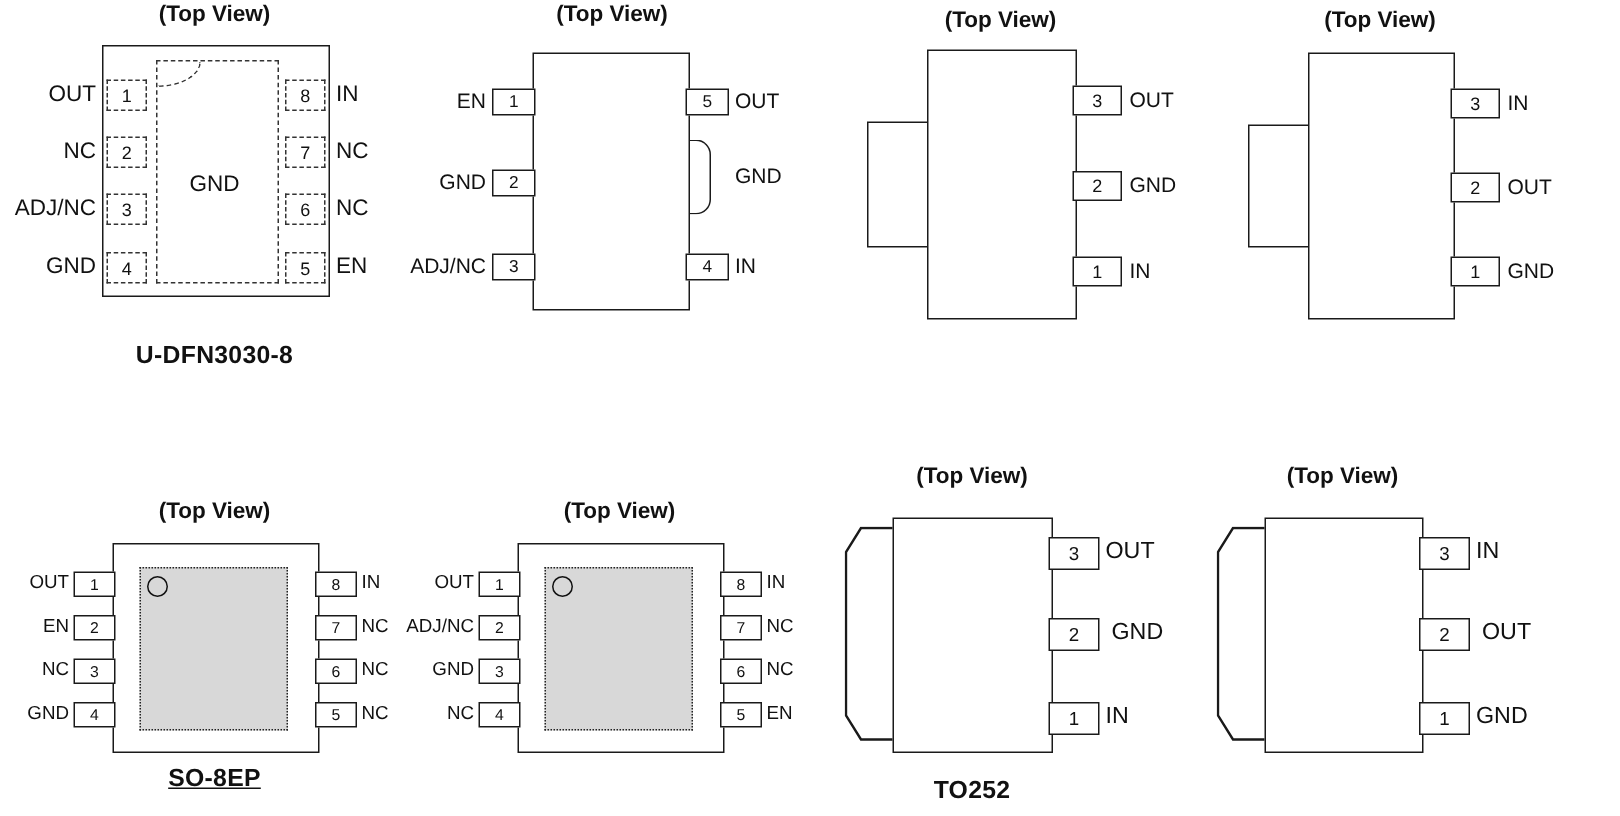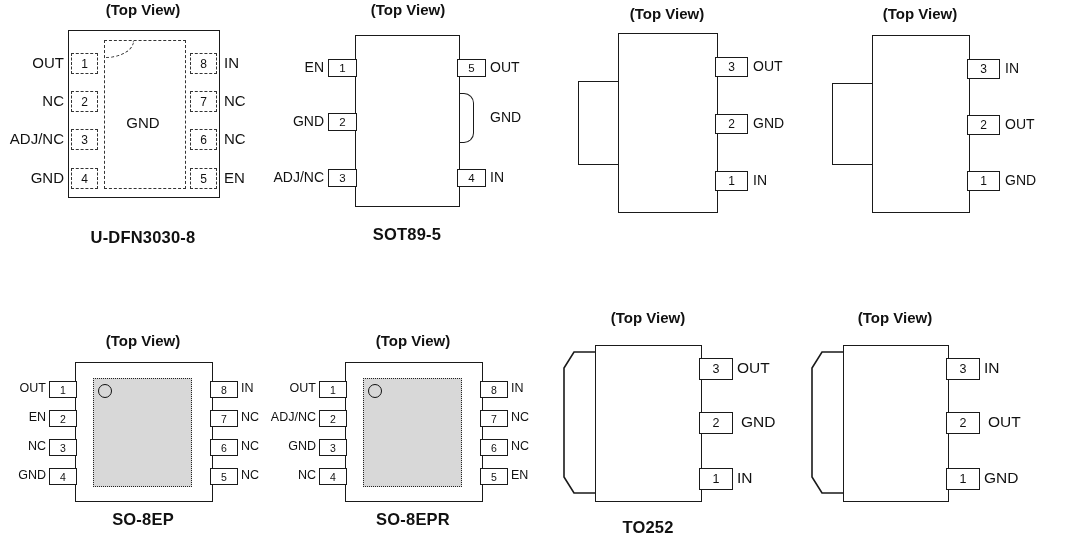--- a/index.html
+++ b/index.html
@@ -70,21 +70,20 @@
   <div class="pin" style="left:167px;top:169px;width:27px;height:16px;font-size:11.5px;">4</div>
 
   <div class="lbl" style="right:216px;top:59px;line-height:16px;font-size:14px;">EN</div>
   <div class="lbl" style="right:216px;top:113px;line-height:16px;font-size:14px;">GND</div>
   <div class="lbl" style="right:216px;top:169px;line-height:16px;font-size:14px;">ADJ/NC</div>
 
   <div class="lbl" style="left:200px;top:59px;line-height:16px;font-size:14px;">OUT</div>
   <div class="lbl" style="left:200px;top:109px;line-height:16px;font-size:14px;">GND</div>
   <div class="lbl" style="left:200px;top:169px;line-height:16px;font-size:14px;">IN</div>
 
-  <div class="pkgname" style="left:47px;top:225px;width:140px;">SOT89-5</div>
 </div>
 
 <div class="panel" style="left:560px;top:0;width:260px;height:272px;">
   <div class="topview" style="left:37px;top:5px;width:140px;">(Top View)</div>
   <div class="tabrect" style="left:18px;top:81px;width:42px;height:82px;"></div>
   <div class="bodyrect" style="left:58px;top:33px;width:98px;height:178px;"></div>
 
   <div class="pin" style="left:155px;top:57px;width:31px;height:18px;font-size:12px;">3</div>
   <div class="pin" style="left:155px;top:114px;width:31px;height:18px;font-size:12px;">2</div>
   <div class="pin" style="left:155px;top:171px;width:31px;height:18px;font-size:12px;">1</div>
@@ -129,21 +128,21 @@
   <div class="lbl" style="right:244px;top:81px;line-height:15px;font-size:12.5px;">OUT</div>
   <div class="lbl" style="right:244px;top:110px;line-height:15px;font-size:12.5px;">EN</div>
   <div class="lbl" style="right:244px;top:139px;line-height:15px;font-size:12.5px;">NC</div>
   <div class="lbl" style="right:244px;top:168px;line-height:15px;font-size:12.5px;">GND</div>
 
   <div class="lbl" style="left:221px;top:81px;line-height:15px;font-size:12.5px;">IN</div>
   <div class="lbl" style="left:221px;top:110px;line-height:15px;font-size:12.5px;">NC</div>
   <div class="lbl" style="left:221px;top:139px;line-height:15px;font-size:12.5px;">NC</div>
   <div class="lbl" style="left:221px;top:168px;line-height:15px;font-size:12.5px;">NC</div>
 
-  <div class="pkgname" style="left:53px;top:210px;width:140px;">SO-8EP</div>
+  <div class="pkgname" style="left:53px;top:210px;width:140px;text-decoration:underline;">SO-8EP</div>
 </div>
 
 <div class="panel" style="left:290px;top:300px;width:270px;height:244px;">
   <div class="topview" style="left:53px;top:32px;width:140px;">(Top View)</div>
   <div class="bodyrect" style="left:55px;top:62px;width:136px;height:138px;"></div>
   <div class="eppad" style="left:73px;top:78px;width:97px;height:107px;"></div>
   <div class="pin1circle" style="left:78px;top:84px;width:12px;height:12px;"></div>
 
   <div class="pin" style="left:29px;top:81px;width:26px;height:15px;font-size:10.5px;">1</div>
   <div class="pin" style="left:29px;top:110px;width:26px;height:15px;font-size:10.5px;">2</div>
@@ -158,21 +157,20 @@
   <div class="lbl" style="right:244px;top:81px;line-height:15px;font-size:12.5px;">OUT</div>
   <div class="lbl" style="right:244px;top:110px;line-height:15px;font-size:12.5px;">ADJ/NC</div>
   <div class="lbl" style="right:244px;top:139px;line-height:15px;font-size:12.5px;">GND</div>
   <div class="lbl" style="right:244px;top:168px;line-height:15px;font-size:12.5px;">NC</div>
 
   <div class="lbl" style="left:221px;top:81px;line-height:15px;font-size:12.5px;">IN</div>
   <div class="lbl" style="left:221px;top:110px;line-height:15px;font-size:12.5px;">NC</div>
   <div class="lbl" style="left:221px;top:139px;line-height:15px;font-size:12.5px;">NC</div>
   <div class="lbl" style="left:221px;top:168px;line-height:15px;font-size:12.5px;">EN</div>
 
-  <div class="pkgname" style="left:53px;top:210px;width:140px;">SO-8EPR</div>
 </div>
 
 <div class="panel" style="left:550px;top:300px;width:270px;height:244px;">
   <div class="topview" style="left:28px;top:9px;width:140px;">(Top View)</div>
   <svg class="abs" style="left:13px;top:51px;" width="33" height="143" viewBox="0 0 33 143">
     <path d="M33,1 L11,1 L1,17 L1,126 L11,142 L33,142" fill="#ffffff" stroke="#1a1a1a" stroke-width="1.6"></path>
   </svg>
   <div class="bodyrect" style="left:45px;top:45px;width:105px;height:155px;"></div>
 
   <div class="pin" style="left:149px;top:58px;width:32px;height:20px;font-size:12.5px;">3</div>

